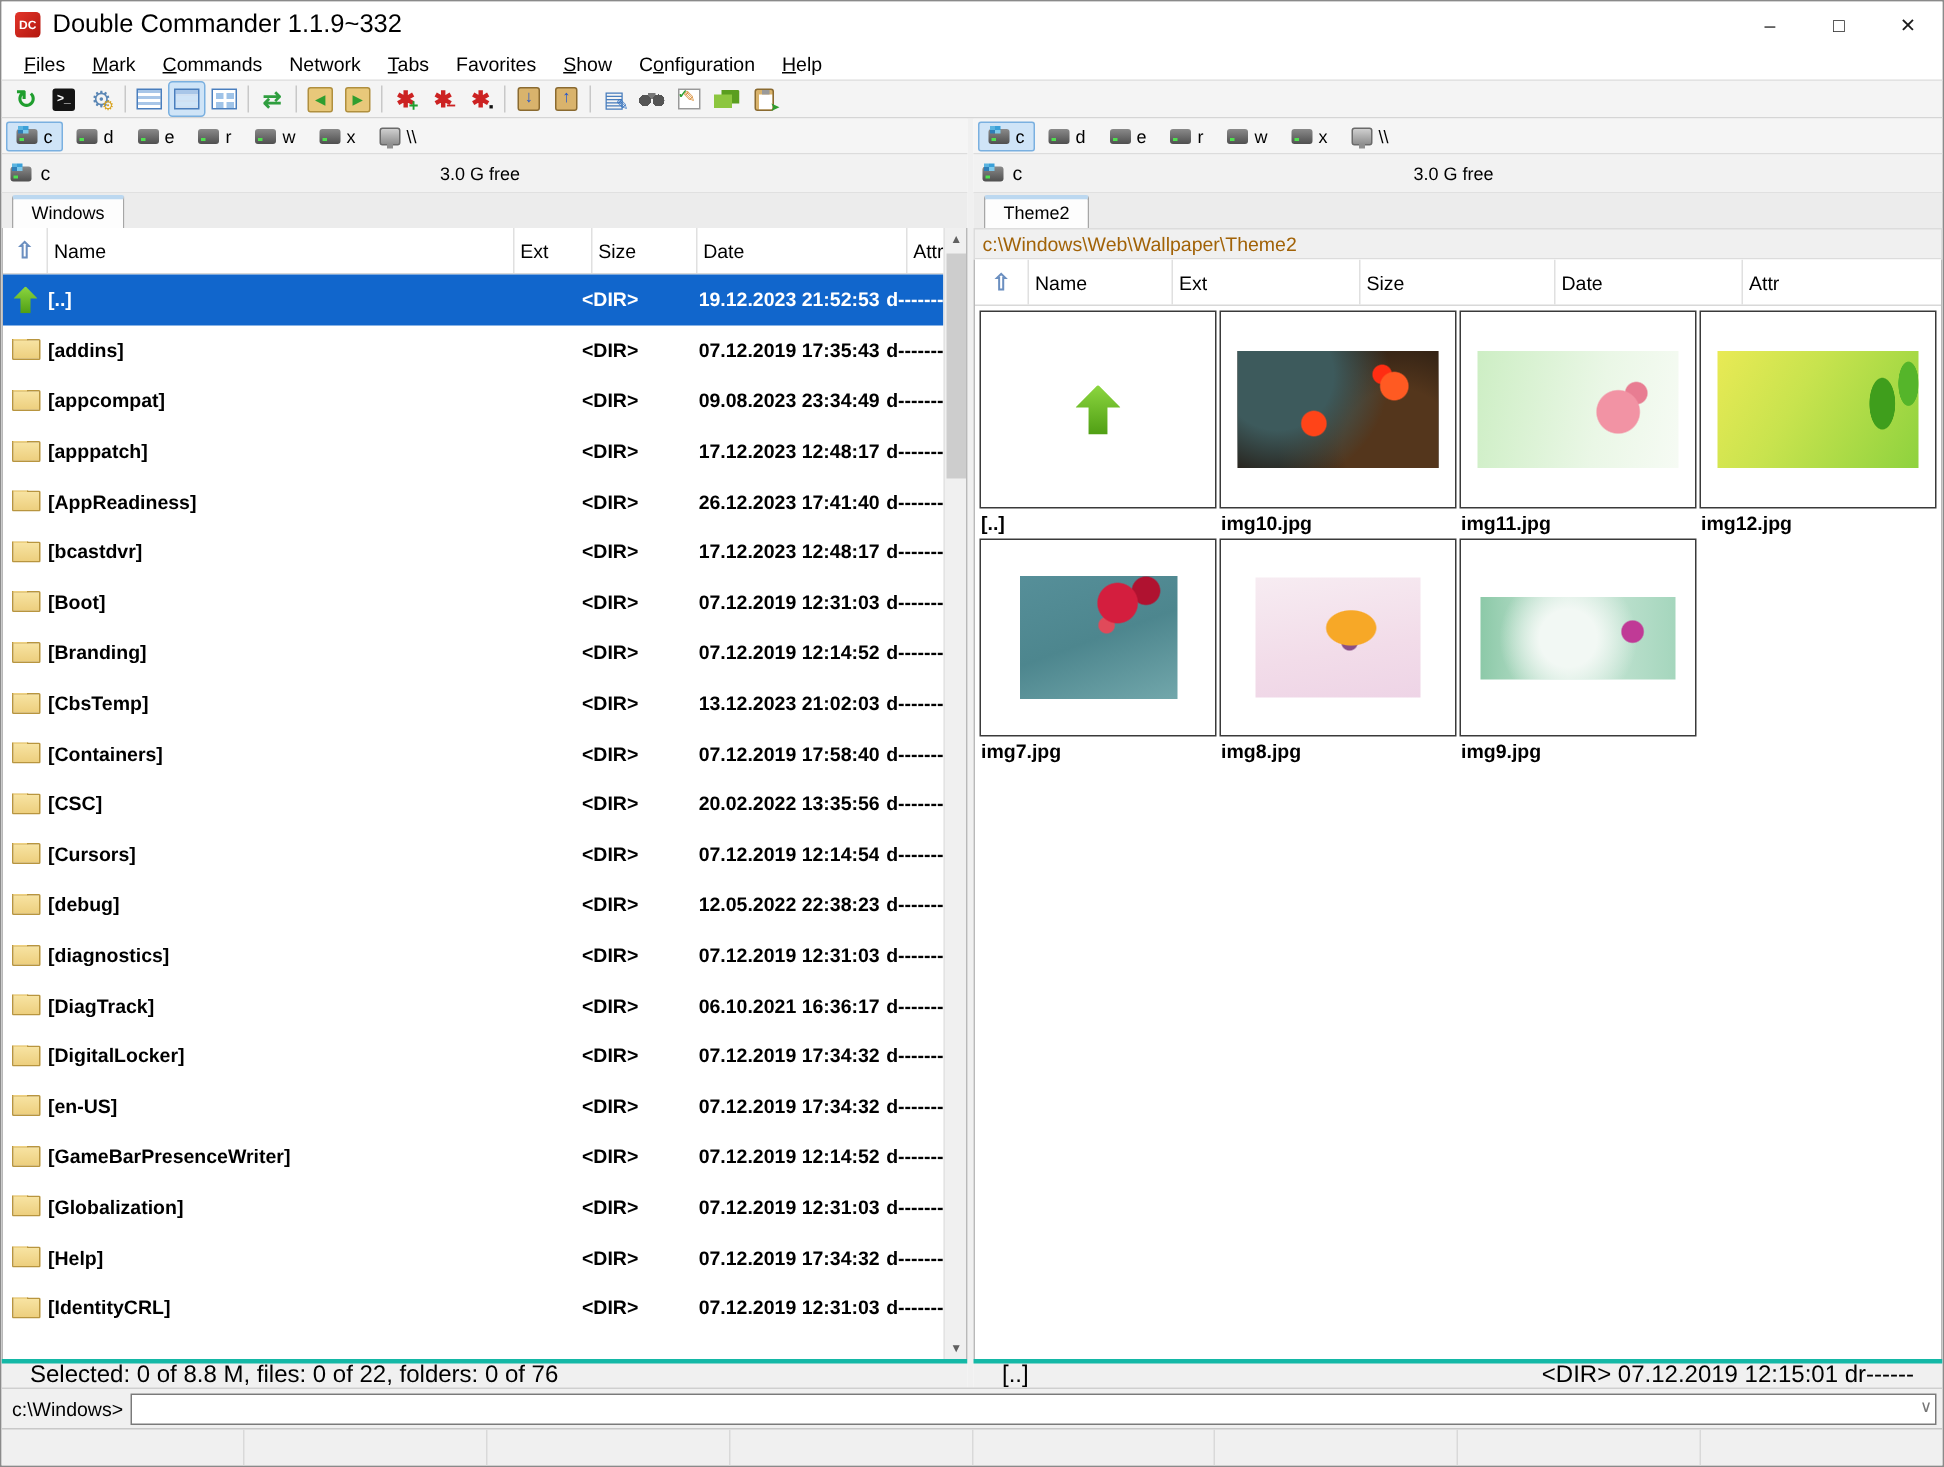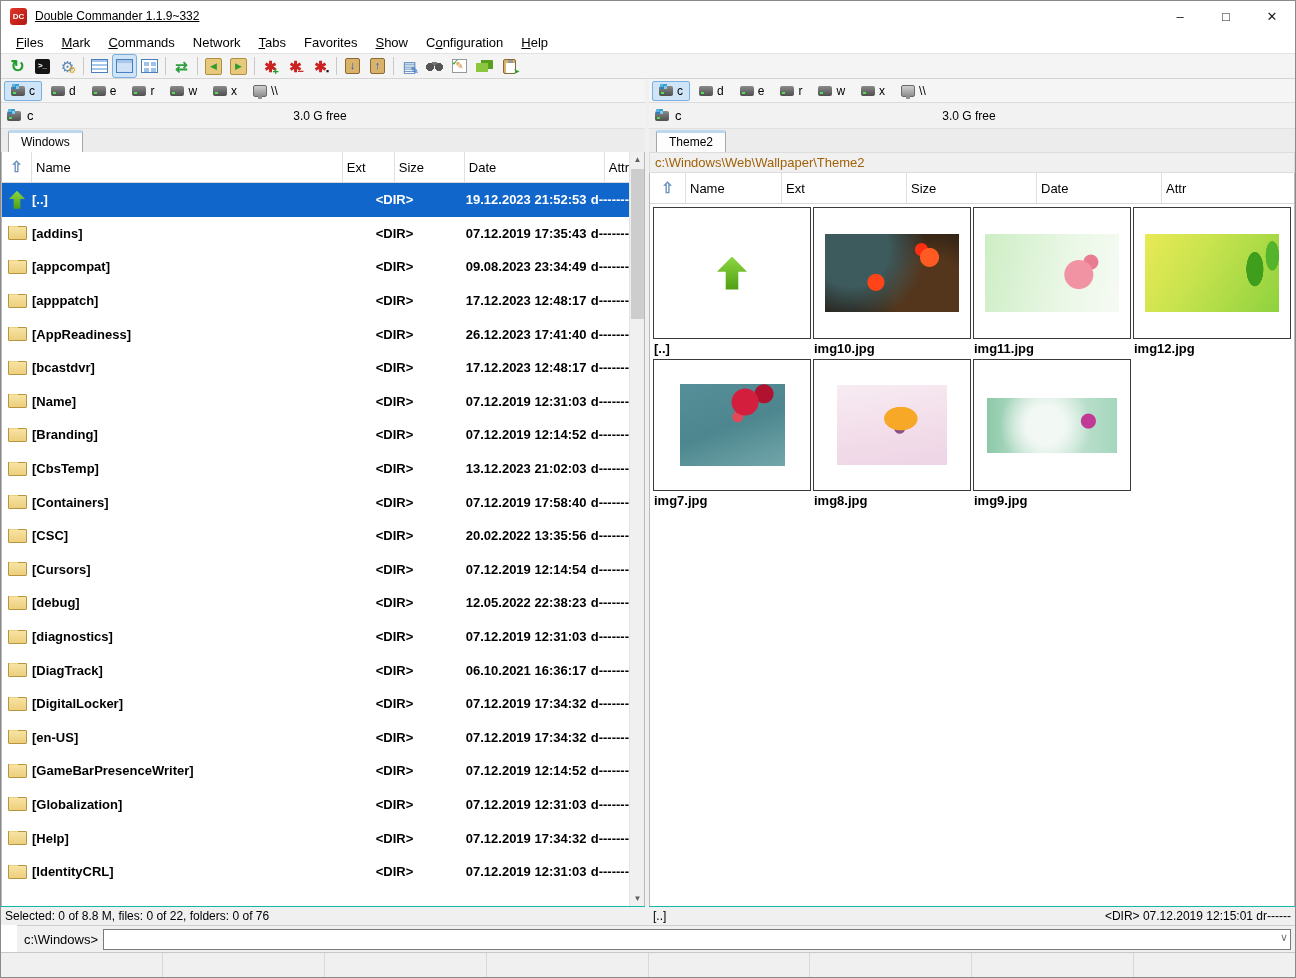--- a/index.html
+++ b/index.html
@@ -5,21 +5,21 @@
   * { box-sizing: border-box; margin: 0; padding: 0; }
   html,body { background:#d8d8d8; }
   body { font-family:"Liberation Sans", sans-serif; font-size:13px; color:#000; }
   .app { width:1296px; height:978px; background:#fff; border:1px solid #8a8a8a; display:flex; flex-direction:column; overflow:hidden; }
 
   
   .titlebar { height:30px; background:#fff; display:flex; align-items:center; flex:0 0 auto; }
   .app-ico { width:17px; height:17px; margin:0 8px 0 9px; border-radius:3px;
              background:linear-gradient(135deg,#e2352a,#b3170f); color:#fff; font-size:8px; font-weight:bold;
              display:flex; align-items:center; justify-content:center; }
-  .title-text { font-size:12px;text-decoration:underline; }
+  .title-text { font-size:17px; }
   .win-controls { margin-left:auto; display:flex; height:100%; }
   .win-btn { width:46px; display:flex; align-items:center; justify-content:center; font-size:13px; color:#1a1a1a; cursor:default; }
 
   
   .menubar { height:22px; background:#fff; display:flex; align-items:center; padding-left:6px; flex:0 0 auto; }
   .menu-item { padding:2px 9px; }
   .menu-item .accel { text-decoration:underline; }
 
   
   .toolbar { height:26px; background:#f4f4f4; border-top:1px solid #e2e2e2; border-bottom:1px solid #d5d5d5;
@@ -105,35 +105,35 @@
   .lheader, .rheader { height:31px; border-bottom:1px solid #d8d8d8; background:#fff; }
   .hcell { height:100%; display:flex; align-items:center; padding-left:4px; border-right:1px solid #e0e0e0; font-size:13px; }
   .hcell:last-child { border-right:none; }
   .hcell.icon { justify-content:center; padding-left:0; }
   .sort-glyph { color:#6b8fc0; font-size:15px; font-weight:bold; }
 
   .frow { height:33.6px; font-weight:bold; }
   .frow.selected { background:#1166cc; color:#fff; }
   .cell { overflow:hidden; white-space:nowrap; }
   .c-iconcell { display:flex; justify-content:center; }
-  .c-size { text-align:left; padding-right:8px; }
+  .c-size { text-align:center; padding-right:8px; }
   .c-date { padding-left:20px; }
   .c-attr { padding-left:5px; }
 
   .fi { display:inline-block; }
   .fi.folder { width:19px; height:14px; background:linear-gradient(#f7e3a2,#edcf7e); border:1px solid #b8953f; border-radius:1px; position:relative; }
   .fi.folder::before { content:""; position:absolute; left:-1px; top:-4px; width:9px; height:3px; background:#edcf7e; border:1px solid #b8953f; border-bottom:none; border-radius:1px 1px 0 0; }
   .fi.up { width:16px; height:18px; background:linear-gradient(#8cd63f,#4f9e14); clip-path:polygon(50% 0,100% 46%,71% 46%,71% 100%,29% 100%,29% 46%,0 46%); }
 
   .scrollbar { position:absolute; top:0; right:0; bottom:0; width:15px; background:#f0f0f0; border-left:1px solid #e3e3e3; }
   .sb-arrow { position:absolute; left:0; width:15px; height:15px; display:flex; align-items:center; justify-content:center; font-size:8px; color:#606060; }
   .sb-arrow.up { top:0; } .sb-arrow.down { bottom:0; }
   .sb-thumb { position:absolute; left:1px; top:17px; width:13px; height:150px; background:#cdcdcd; }
 
-  .statusbar { height:19px; background:#f0f0f0; border-top:1px solid #14b8a6; display:flex; align-items:center; padding:0 4px; font-size:12px; flex:0 0 auto; }
+  .statusbar { height:19px; background:#f0f0f0; border-top:3px solid #14b8a6; display:flex; align-items:center; padding:0 19px; font-size:16px; flex:0 0 auto; }
   .statusbar .sright { margin-left:auto; }
 
   
   .thumbgrid { padding:3px; display:grid; grid-template-columns:repeat(4,158px); grid-auto-rows:151px; gap:1px 2px; }
   .tcell { display:flex; flex-direction:column; }
   .tile { height:132px; border:1px solid #3a3a3a; background:#fff; display:flex; align-items:center; justify-content:center; }
   .tlabel { height:18px; font-weight:bold; padding:2px 1px 0; font-size:13px; }
   .thumb { display:block; }
   .tcell.up .thumb { width:30px; height:33px; background:linear-gradient(#8cd63f,#4f9e14); clip-path:polygon(50% 0,100% 46%,71% 46%,71% 100%,29% 100%,29% 46%,0 46%); }
   .tcell.img10 .thumb { width:134px; height:78px; background:
@@ -158,21 +158,21 @@
   .tcell.img8 .thumb { width:110px; height:80px; background:
       radial-gradient(ellipse 27px 19px at 58% 42%, #f7a827 0 60%, rgba(0,0,0,0) 64%),
       radial-gradient(circle at 57% 54%, #8a4f86 0 5px, rgba(0,0,0,0) 6px),
       linear-gradient(170deg,#f7ecf2,#f2dce9 60%,#eed4e6); }
   .tcell.img9 .thumb { width:130px; height:55px; background:
       radial-gradient(circle at 78% 42%, #c03a96 0 7px, rgba(0,0,0,0) 8px),
       radial-gradient(circle at 45% 50%, #f2f8f4 0 25%, rgba(0,0,0,0) 60%),
       linear-gradient(90deg,#8cc9a8,#cfe9db 45%,#a5d6bd); }
 
   
-  .cmdline { height:27px; background:#f0f0f0; border-top:1px solid #cfcfcf; display:flex; align-items:center; padding:0 4px 0 7px; gap:5px; flex:0 0 auto;margin-left:16px; }
+  .cmdline { height:27px; background:#f0f0f0; border-top:1px solid #cfcfcf; display:flex; align-items:center; padding:0 4px 0 7px; gap:5px; flex:0 0 auto; }
   .cmd-input-wrap { flex:1; position:relative; height:21px; }
   .cmd-input { width:100%; height:21px; border:1px solid #7a7a7a; background:#fff; font-family:"Liberation Sans",sans-serif; font-size:13px; padding:0 18px 0 4px; }
   .cmd-drop { position:absolute; right:3px; top:2px; color:#777; font-size:11px; }
 
   .fnbar { height:25px; background:#f0f0f0; border-top:1px solid #c8c8c8; display:flex; flex:0 0 auto; }
   .fn-btn { flex:1; display:flex; align-items:center; justify-content:center; font-size:13px; border-left:1px solid #d9d9d9; }
   .fn-btn:first-child { border-left:none; }
 </style>
 </head>
 <body>
@@ -392,21 +392,21 @@
             <span class="cell c-name">[bcastdvr]</span>
             <span class="cell c-ext"></span>
             <span class="cell c-size">&lt;DIR&gt;</span>
             <span class="cell c-date">17.12.2023 12:48:17</span>
             <span class="cell c-attr">d-------</span>
           </div>
           <div class="frow">
             <span class="cell c-iconcell">
               <span class="fi folder"></span>
             </span>
-            <span class="cell c-name">[Name]</span>
+            <span class="cell c-name">[Boot]</span>
             <span class="cell c-ext"></span>
             <span class="cell c-size">&lt;DIR&gt;</span>
             <span class="cell c-date">07.12.2019 12:31:03</span>
             <span class="cell c-attr">d-------</span>
           </div>
           <div class="frow">
             <span class="cell c-iconcell">
               <span class="fi folder"></span>
             </span>
             <span class="cell c-name">[Branding]</span>

